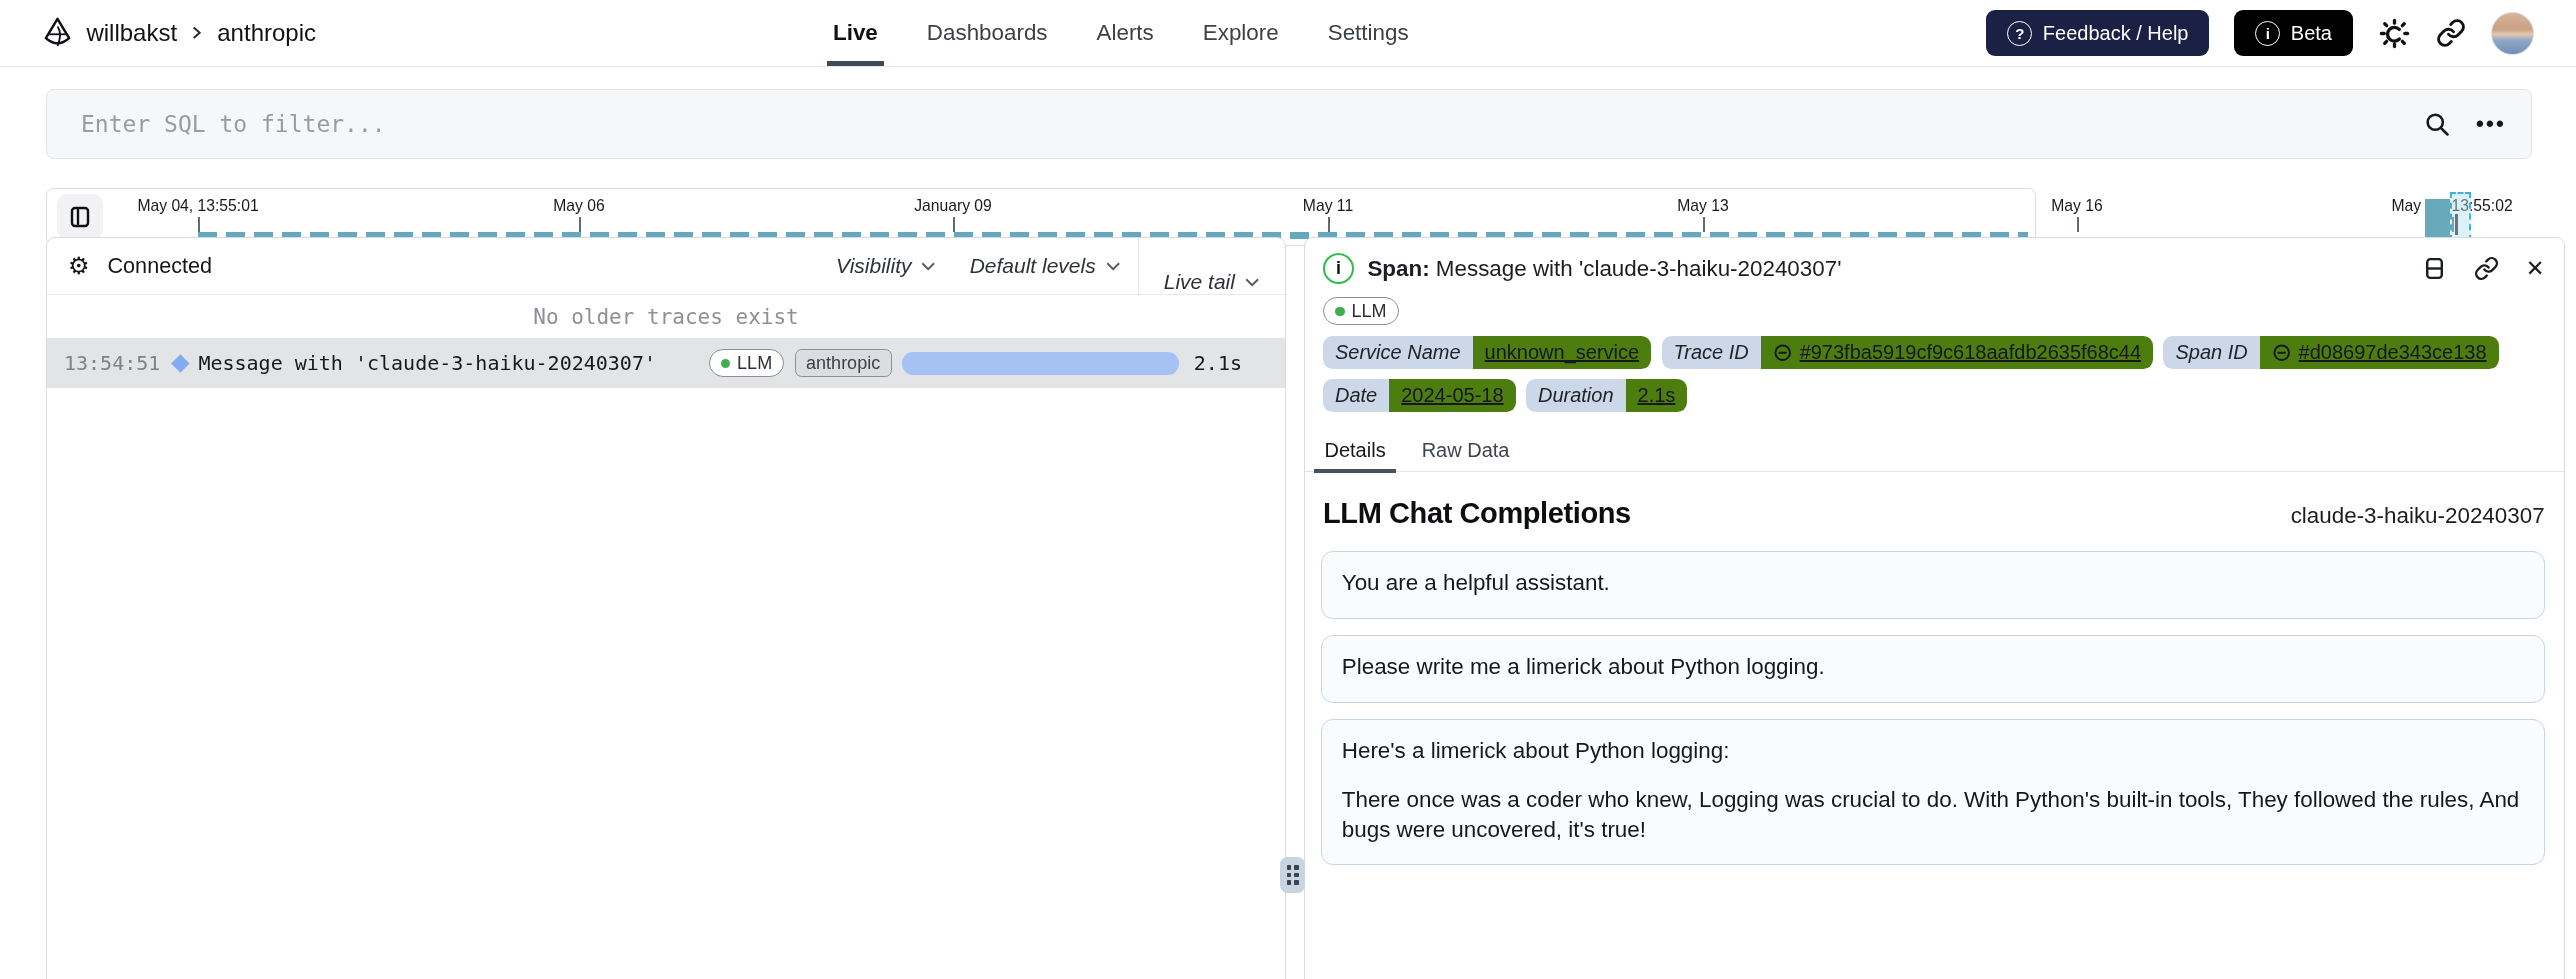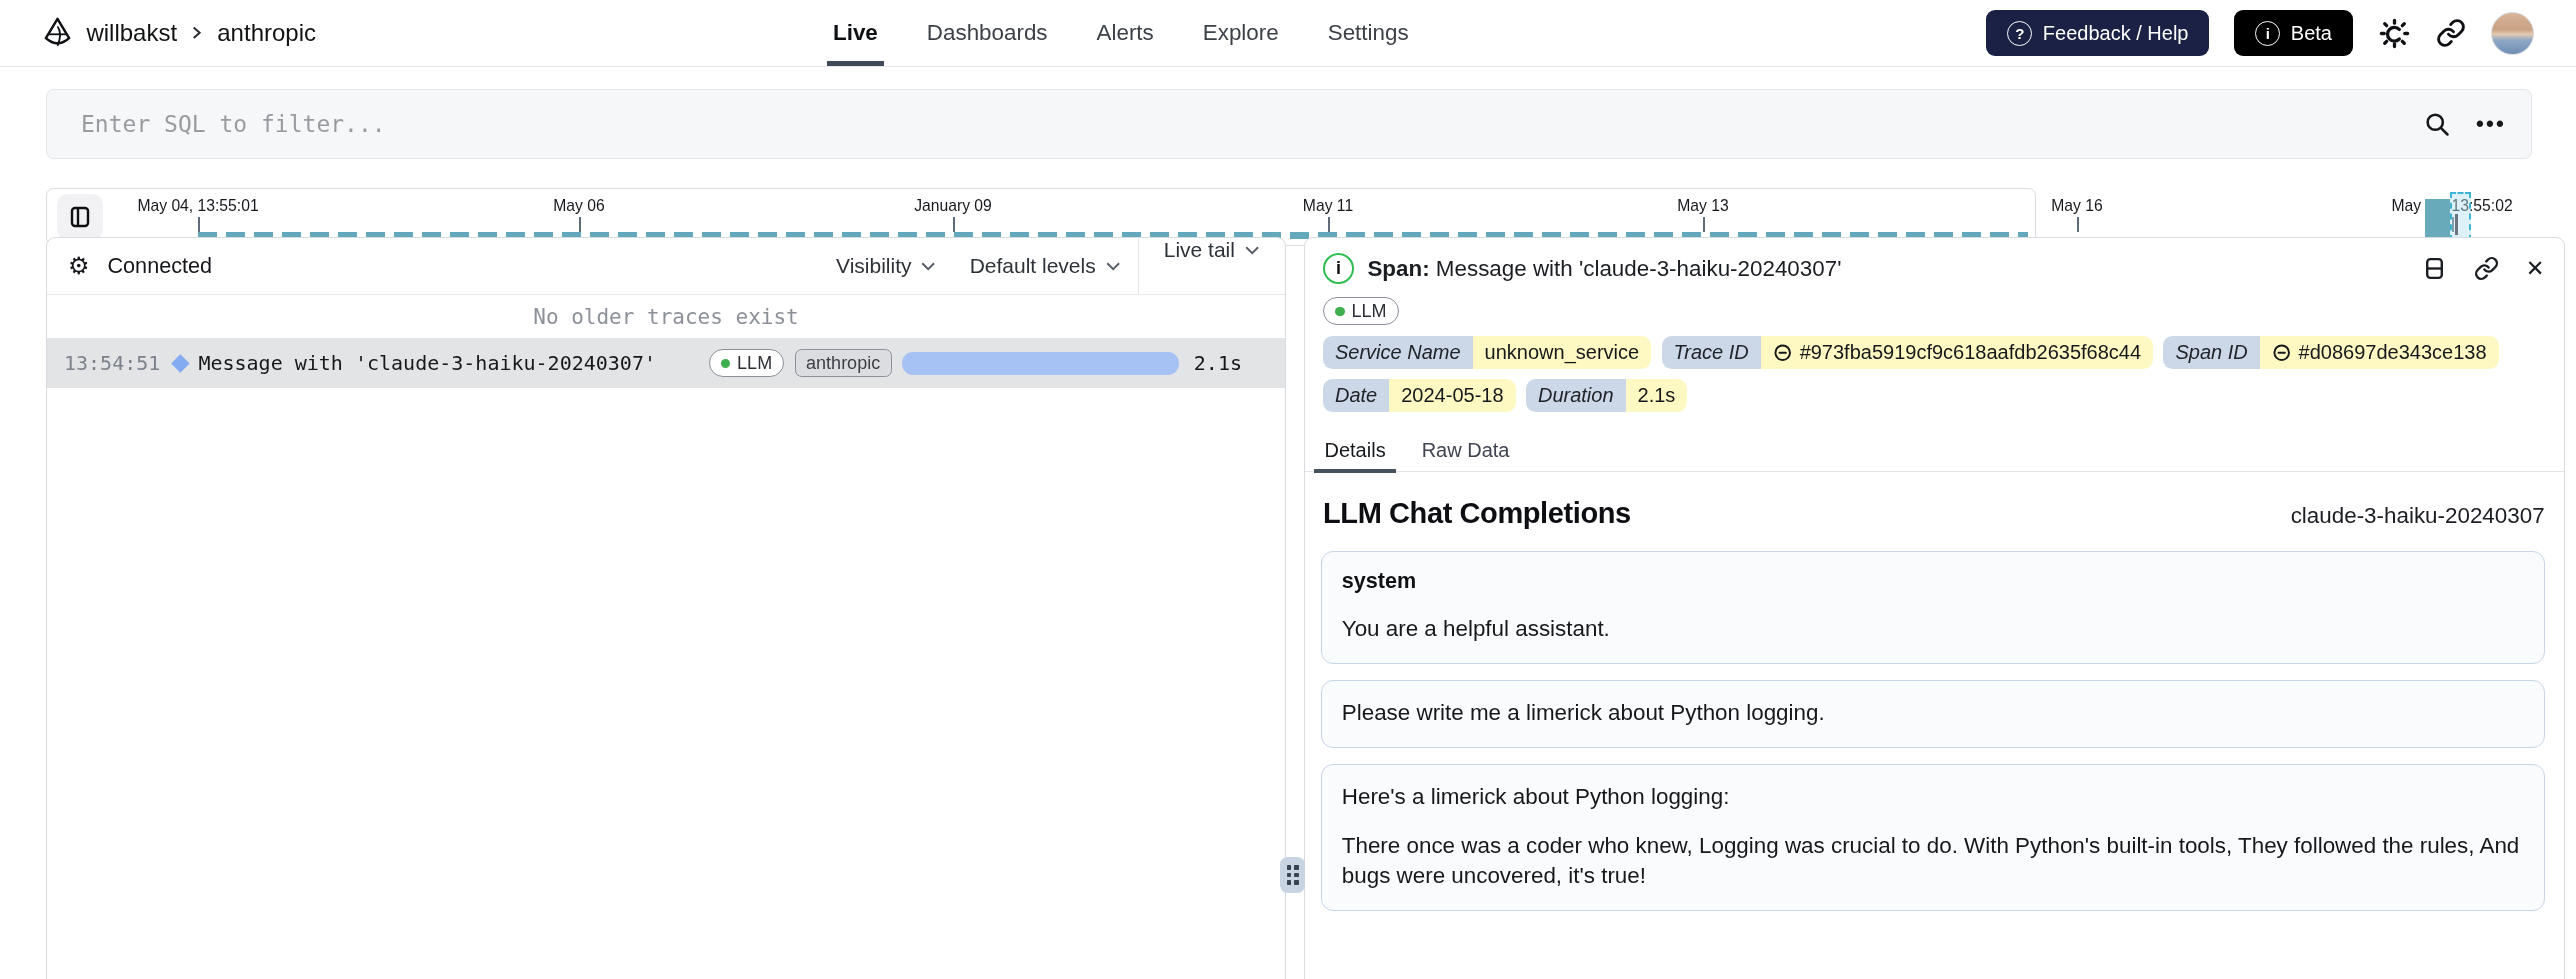--- a/index.html
+++ b/index.html
@@ -43,21 +43,21 @@
 
   
   .panel { position:absolute; top:237px; background:#fff; border:1.5px solid #d8dbe0; border-radius:9px; height:775px; overflow:hidden; }
   .panel-left { left:46px; width:1240px; }
   .panel-right { left:1304px; width:1261px; }
 
   
   .lp-header { height:57px; display:flex; align-items:center; border-bottom:1.5px solid #e7e9ec; padding-left:21px; }
   .gear { font-size:24px; color:#16181c; background:none; border:none; cursor:pointer; line-height:1; }
   .lp-status { font-size:21.6px; color:#14161a; margin-left:18px; }
-  .lp-controls { margin-left:auto; display:flex; align-items:flex-start; height:100%; }
+  .lp-controls { margin-left:auto; display:flex; align-items:flex-end; height:100%;font-style:italic; }
   .dropdown { display:flex; align-items:center; gap:9px; font-size:21px; color:#2d3238; cursor:pointer; padding:0 16.4px; height:100%; }
   .lp-divider { width:1.5px; height:100%; background:#e3e5e8; }
   .lt-wrap { width:146px; display:flex; justify-content:center; }
 
   .empty-msg { text-align:center; font-family:"DejaVu Sans Mono", monospace; font-size:21px; color:#8c9099; padding:9.7px 0; }
   .trace-row { height:50px; background:#e3e4e6; display:flex; align-items:center; padding:0 43px 0 17px; cursor:pointer; font-family:"DejaVu Sans Mono", monospace; }
   .trace-time { font-size:20px; color:#7d838c; }
   .diamond { width:12.7px; height:12.7px; background:#82abf1; transform:rotate(45deg); margin:0 12px 0 13.4px; flex:none; }
   .trace-title { font-size:20px; color:#16181c; white-space:nowrap; }
   .trace-right { margin-left:auto; display:flex; align-items:center; gap:10.4px; font-family:"Liberation Sans", sans-serif; }
@@ -72,21 +72,21 @@
   .info-circ { width:31px; height:31px; border-radius:50%; border:2.6px solid #2ebd4e; display:flex; align-items:center; justify-content:center; font-size:18px; font-weight:700; color:#101214; flex:none; }
   .sp-title { margin-left:13.4px; font-size:22.4px; color:#1a1d21; }
   .sp-title b { font-weight:700; }
   .sp-actions { margin-left:auto; display:flex; align-items:center; gap:27px; }
   .sp-actions .icon-btn { color:#1a1d21; }
   .x-close { font-size:22.4px; color:#1a1d21; }
   .sp-tagrow { padding:3px 18px 0; }
   .chips { display:flex; gap:10.4px; padding:10.4px 18px 0; flex-wrap:nowrap; }
   .chip { display:inline-flex; height:33px; border-radius:9.7px; overflow:hidden; font-size:20px; }
   .chip-label { background:#ccd8e7; color:#20242a; font-style:italic; display:flex; align-items:center; padding:0 12px; }
-  .chip-value { background:#fef9c3; color:#16181c; display:flex; align-items:center; gap:7.5px; padding:16px 12px; }
+  .chip-value { background:#4d7c0f; color:#16181c; display:flex; align-items:center; gap:7.5px; padding:16px 12px;text-decoration:underline; }
   .chip-link { cursor:pointer; }
   .sp-tabs { display:flex; gap:33px; padding:0 18px; margin-top:19.4px; border-bottom:1.5px solid #e2e4e8; }
   .sp-tab { font-size:20px; color:#3f4450; padding:7.5px 1.5px 9px; position:relative; cursor:pointer; }
   .sp-tab.active { color:#15181c; }
   .sp-tab.active::after { content:""; position:absolute; left:-9px; right:-9px; bottom:-1.5px; height:3.7px; background:#47525f; }
   .sp-section-head { display:flex; align-items:baseline; padding:25px 19.4px 4.5px 18px; }
   .sp-h1 { font-size:29px; font-weight:800; color:#0c0e12; letter-spacing:-0.4px; }
   .sp-model { margin-left:auto; font-size:22.4px; color:#1a1d21; }
   .msg-card { margin:16.4px 19.4px 0 16.4px; border:1.5px solid #c7d5e8; border-radius:12px; background:#fafbfd; padding:16.4px 19.4px 19.4px; }
   .msg-role { font-size:21.6px; font-weight:700; color:#101214; margin-bottom:19.4px; }
@@ -356,21 +356,20 @@
       <div class="sp-tab active">Details</div>
       <div class="sp-tab">Raw Data</div>
     </div>
 
     <div class="sp-section-head">
       <span class="sp-h1">LLM Chat Completions</span>
       <span class="sp-model">claude-3-haiku-20240307</span>
     </div>
 
     <div class="msg-card">
-      <div class="msg-role">system</div>
       <div class="msg-text">You are a helpful assistant.</div>
     </div>
 
     <div class="msg-card">
       <div class="msg-text">Please write me a limerick about Python logging.</div>
     </div>
 
     <div class="msg-card">
       <div class="msg-text">Here's a limerick about Python logging:</div>
       <div class="msg-text">There once was a coder who knew, Logging was crucial to do. With Python's built-in tools, They followed the rules, And bugs were uncovered, it's true!</div>

